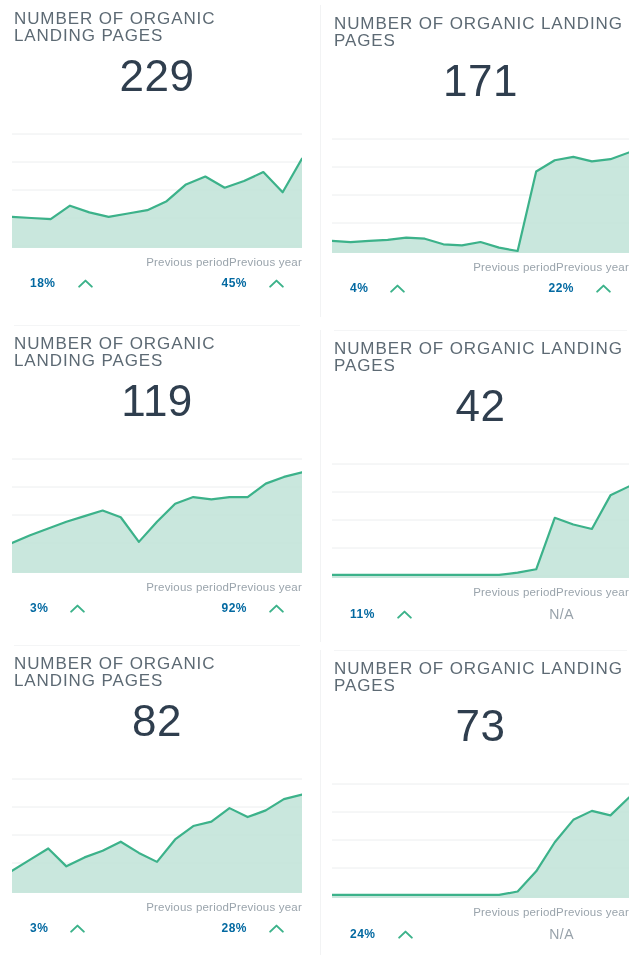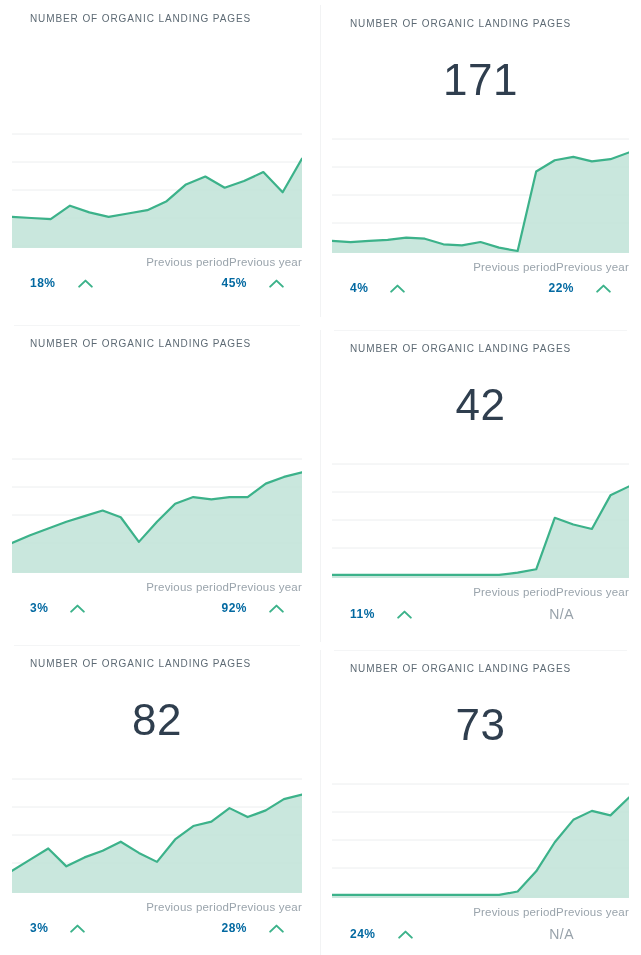--- a/index.html
+++ b/index.html
@@ -35,28 +35,27 @@
   }
   .card.row-mid::after, .card.row-bot::after {
     content: "";
     position: absolute;
     left: 14px; right: 14px; top: 0;
     height: 1px;
     background: #f4f5f6;
   }
 
   .card-title {
-    font-size: 10px;
+    font-size: 17px;
     letter-spacing: 0.9px;
     line-height: 17px;
     color: #5d6a74;
     text-transform: uppercase;
-    padding: 16px 14px;
+    padding: 0 14px;
     font-weight: 400;
-    margin-left: 16px;
   }
 
   .card-value {
     text-align: center;
     font-size: 44px;
     line-height: 52px;
     font-weight: 300;
     color: #2f3e4e;
     letter-spacing: 0.5px;
     margin-top: 6px;
@@ -107,20 +106,21 @@
   .arrow-up { display: inline-block; line-height: 0; }
   .arrow-up svg { display: block; }
   .arrow-hidden { visibility: hidden; }
 </style>
 </head>
 <body>
 
 <div id="grid">
     <div class="card col-left row-top" style="left: 0px; top: 0px; width: 314px; height: 312px;">
     <div class="card-title" style="padding-top: 10px;">NUMBER OF ORGANIC LANDING PAGES</div>
+    <div class="card-value">229</div>
     <div class="chart-wrap" style="top: 130px; height: 118px;">
         <svg viewBox="0 0 290 118" preserveAspectRatio="none">
           <line x1="0" y1="4.0" x2="290" y2="4.0" stroke="#eceeef" stroke-width="1"></line>
           <line x1="0" y1="32.0" x2="290" y2="32.0" stroke="#eceeef" stroke-width="1"></line>
           <line x1="0" y1="60.0" x2="290" y2="60.0" stroke="#eceeef" stroke-width="1"></line>
           <line x1="0" y1="88.0" x2="290" y2="88.0" stroke="#eceeef" stroke-width="1"></line>
           <line x1="0" y1="116.0" x2="290" y2="116.0" stroke="#eceeef" stroke-width="1"></line>
           <path d="M0.00 86.88 L19.33 88.00 L38.67 89.12 L58.00 75.68 L77.33 82.40 L96.67 86.88 L116.00 83.52 L135.33 80.16 L154.67 71.20 L174.00 54.40 L193.33 46.56 L212.67 57.76 L232.00 51.04 L251.33 42.08 L270.67 62.24 L290.00 28.64 L290 118.00 L0 118.00 Z" fill="#bfe3d7" fill-opacity="0.85" stroke="none"></path>
           <path d="M0.00 86.88 L19.33 88.00 L38.67 89.12 L58.00 75.68 L77.33 82.40 L96.67 86.88 L116.00 83.52 L135.33 80.16 L154.67 71.20 L174.00 54.40 L193.33 46.56 L212.67 57.76 L232.00 51.04 L251.33 42.08 L270.67 62.24 L290.00 28.64 " fill="none" stroke="#3cb28a" stroke-width="2.2" stroke-linejoin="round" stroke-linecap="round"></path>
         </svg>
@@ -184,20 +184,21 @@
               <svg width="15" height="9" viewBox="0 0 15 9" aria-hidden="true">
                 <path d="M1.2 7.6 L7.5 1.6 L13.8 7.6" fill="none" stroke="#3cb28a" stroke-width="2" stroke-linecap="round" stroke-linejoin="round"></path>
               </svg>
             </span>
         </span>
       </div>
     </div>
   </div>
     <div class="card col-left row-mid" style="left: 0px; top: 325px; width: 314px; height: 312px;">
     <div class="card-title" style="padding-top: 10px;">NUMBER OF ORGANIC LANDING PAGES</div>
+    <div class="card-value">119</div>
     <div class="chart-wrap" style="top: 130px; height: 118px;">
         <svg viewBox="0 0 290 118" preserveAspectRatio="none">
           <line x1="0" y1="4.0" x2="290" y2="4.0" stroke="#eceeef" stroke-width="1"></line>
           <line x1="0" y1="32.0" x2="290" y2="32.0" stroke="#eceeef" stroke-width="1"></line>
           <line x1="0" y1="60.0" x2="290" y2="60.0" stroke="#eceeef" stroke-width="1"></line>
           <line x1="0" y1="88.0" x2="290" y2="88.0" stroke="#eceeef" stroke-width="1"></line>
           <line x1="0" y1="116.0" x2="290" y2="116.0" stroke="#eceeef" stroke-width="1"></line>
           <path d="M0.00 88.00 L18.13 80.16 L36.25 73.44 L54.38 66.72 L72.50 61.12 L90.63 55.52 L108.75 62.24 L126.88 86.88 L145.00 66.72 L163.13 48.80 L181.25 42.08 L199.38 44.32 L217.50 42.08 L235.63 42.08 L253.75 28.64 L271.88 21.92 L290.00 17.44 L290 118.00 L0 118.00 Z" fill="#bfe3d7" fill-opacity="0.85" stroke="none"></path>
           <path d="M0.00 88.00 L18.13 80.16 L36.25 73.44 L54.38 66.72 L72.50 61.12 L90.63 55.52 L108.75 62.24 L126.88 86.88 L145.00 66.72 L163.13 48.80 L181.25 42.08 L199.38 44.32 L217.50 42.08 L235.63 42.08 L253.75 28.64 L271.88 21.92 L290.00 17.44 " fill="none" stroke="#3cb28a" stroke-width="2.2" stroke-linejoin="round" stroke-linecap="round"></path>
         </svg>

